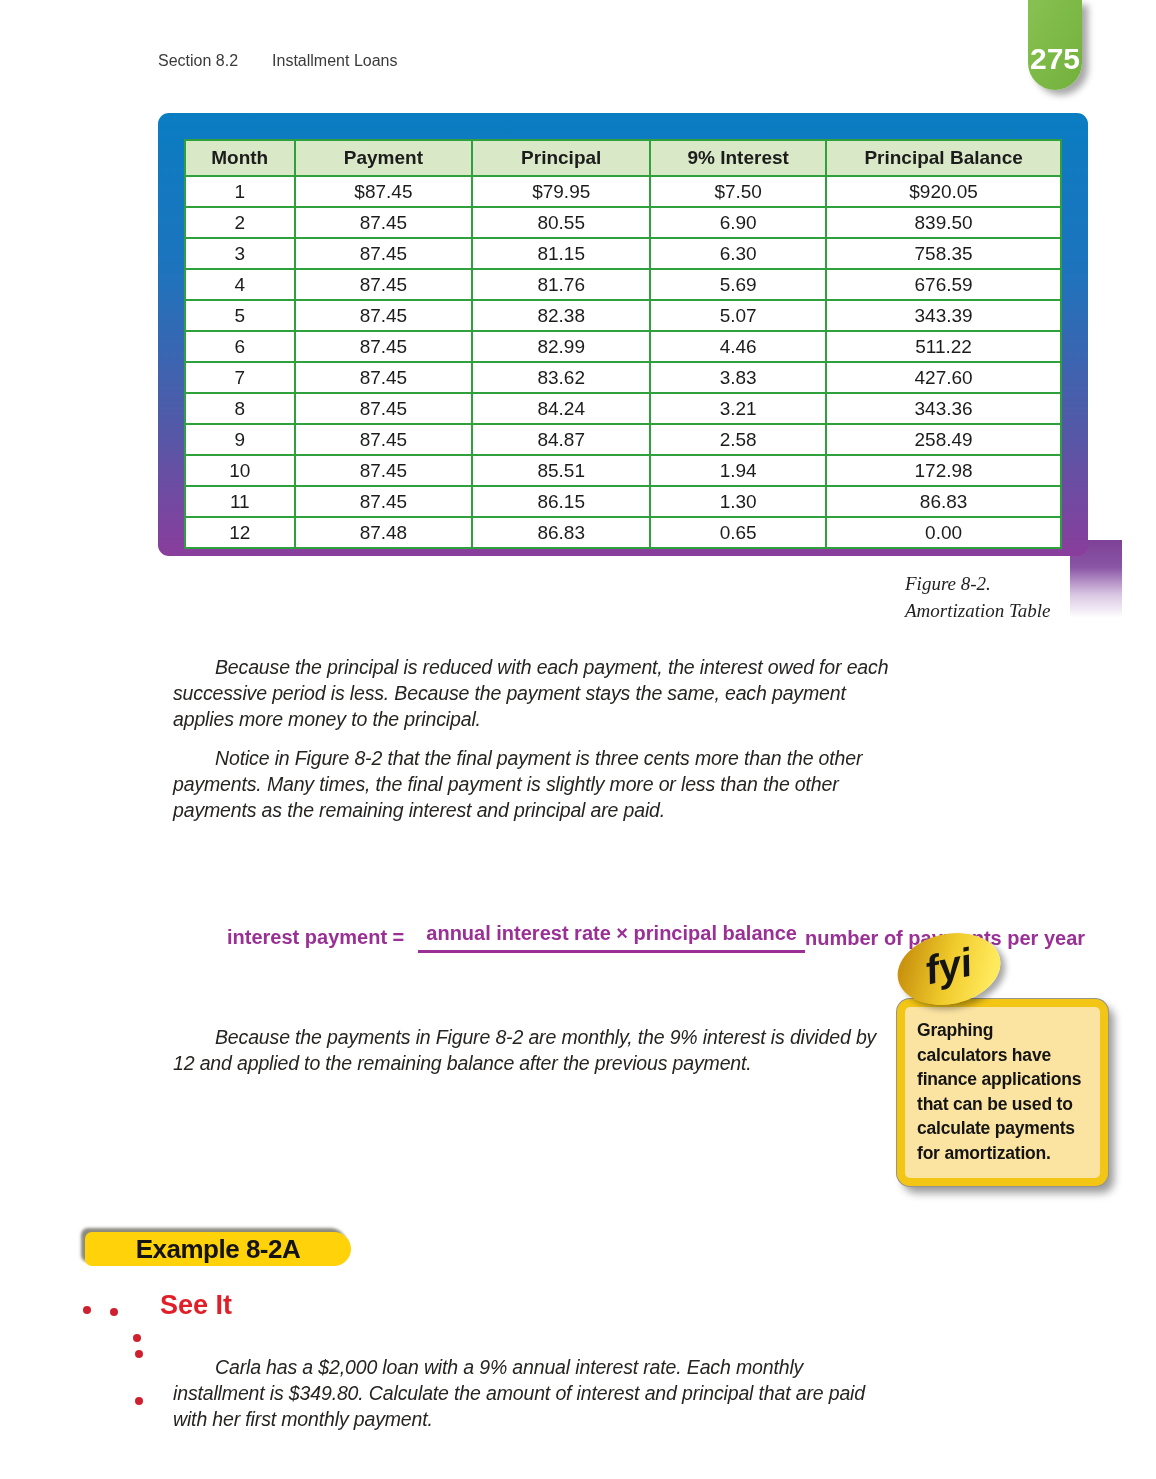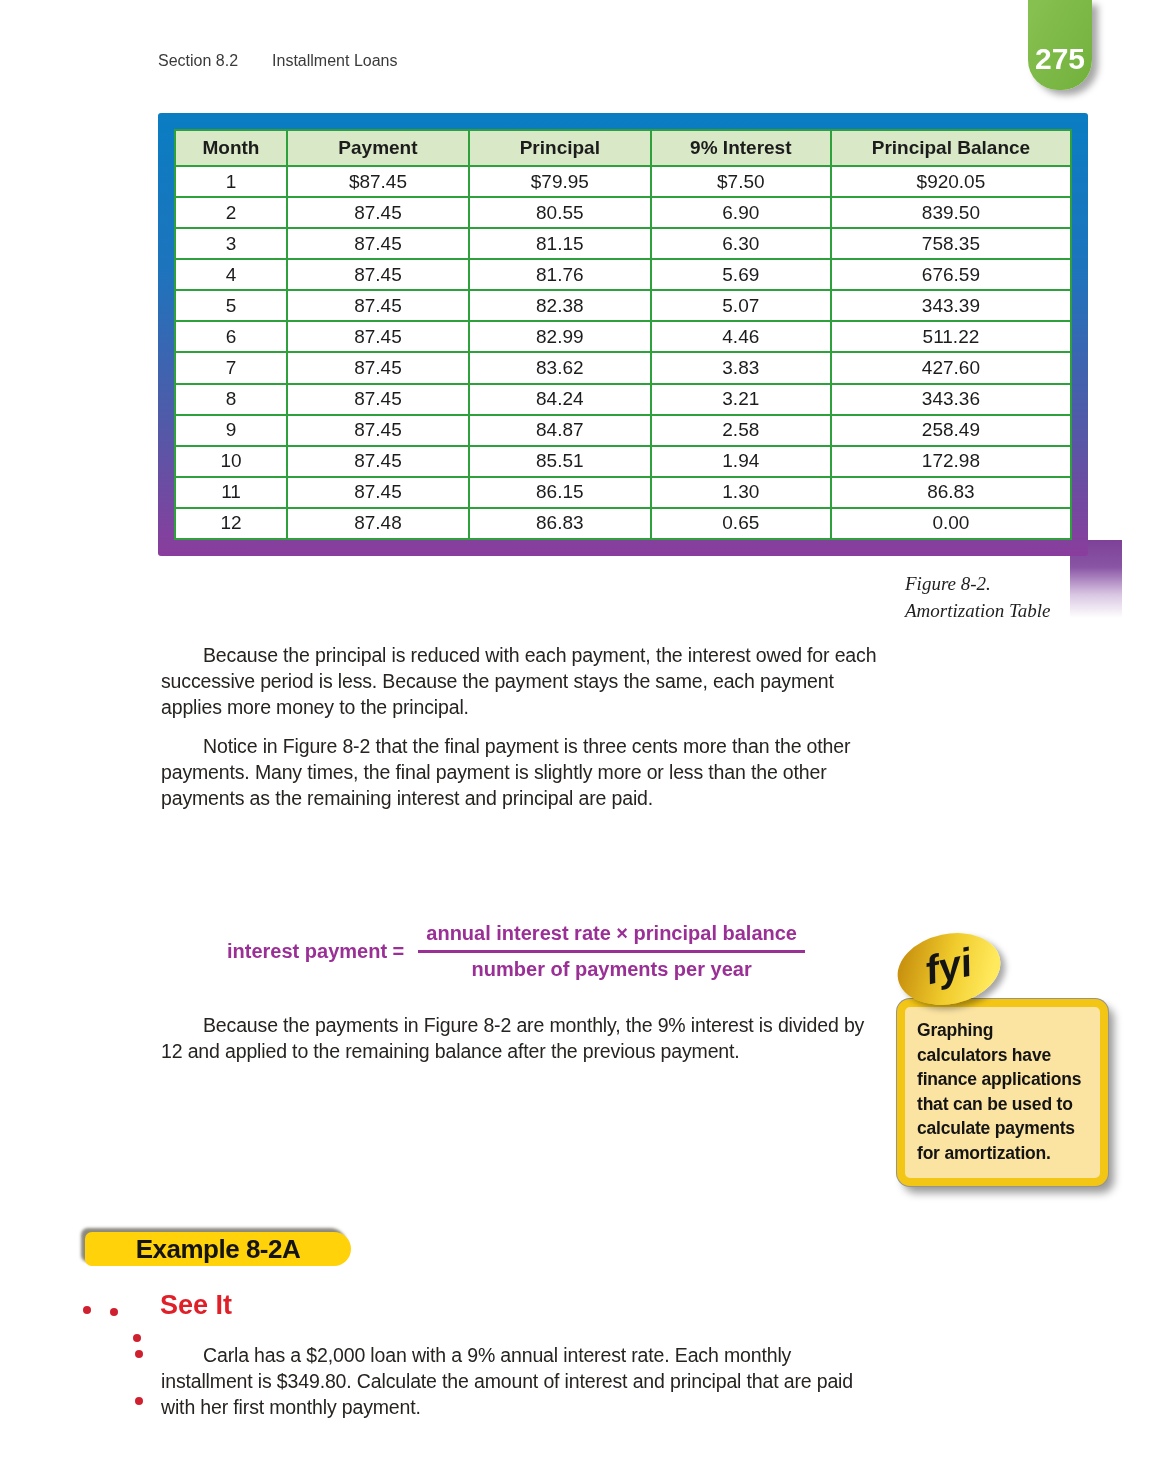--- a/index.html
+++ b/index.html
@@ -4,57 +4,57 @@
 <style>
   html,body{margin:0;padding:0;background:#ffffff;}
   .page{position:relative;width:1156px;height:1479px;background:#ffffff;overflow:hidden;
         font-family:"Liberation Sans",sans-serif;color:#2b2926;}
 
   
   .running-head{position:absolute;left:158px;top:52px;font-size:16px;color:#3a3a3a;}
   .running-head .sec{margin-right:34px;}
 
   
-  .page-badge{position:absolute;left:1028px;top:0;width:64px;height:90px;
+  .page-badge{position:absolute;left:1028px;top:0;width:54px;height:90px;
               background:linear-gradient(120deg,#86c050 10%,#74b23e 90%);
               border-radius:0 0 30px 30px;
               box-shadow:6px 5px 7px rgba(0,0,0,0.35);
               display:flex;align-items:flex-end;justify-content:center;}
   .page-badge span{color:#ffffff;font-weight:bold;font-size:30px;line-height:1;padding-bottom:16px;}
 
   
   .figure-frame{position:absolute;left:158px;top:113px;width:930px;height:443px;
-                box-sizing:border-box;padding:16px;border-radius:3px;
+                box-sizing:border-box;padding:26px;border-radius:11px;
                 background:linear-gradient(180deg,#0a7dc2 0%,#1d74bd 35%,#515aa8 70%,#8a3d9c 100%);}
   .ribbon{position:absolute;left:1070px;top:540px;width:52px;height:78px;
           background:linear-gradient(180deg,#7d4197 0%,#8a55a5 35%,rgba(186,152,203,0.55) 70%,rgba(255,255,255,0) 100%);}
   table.amort{width:100%;height:100%;border-collapse:collapse;background:#ffffff;
               border:2px solid #1b1b22;table-layout:fixed;}
   table.amort th,table.amort td{border:2px solid #2fa13c;text-align:center;vertical-align:middle;
               font-size:19px;color:#1c1c1c;padding:0;}
   table.amort thead th{background:#d9e8c6;font-weight:bold;height:34px;}
   table.amort tbody td{height:29px;font-weight:normal;}
   .col-month{width:12.5%;} .col-pay{width:20.3%;} .col-prin{width:20.3%;}
   .col-int{width:20.1%;} .col-bal{width:26.8%;}
 
   
   .fig-caption{position:absolute;left:905px;top:570px;font-family:"Liberation Serif",serif;
                font-style:italic;font-size:19px;line-height:27px;color:#1f1f1f;}
 
   
-  .body{position:absolute;left:157px;width:728px;margin:4px;font-size:19.5px;line-height:26px;
-        letter-spacing:-0.15px;color:#262320;text-indent:42px;}
+  .body{position:absolute;left:157px;width:728px;margin:16px;font-size:19.5px;line-height:26px;
+        letter-spacing:-0.15px;color:#262320;text-indent:42px;font-style:italic;}
   .p1{top:638px;} .p2{top:729px;} .p3{top:820px;} .p4{top:1008px;} .p5{top:1072px;}
   .carla{top:1338px;width:726px;}
 
   
   .formula{position:absolute;left:227px;top:922px;display:flex;align-items:center;gap:14px;
            color:#9a3096;font-weight:bold;}
   .formula .lhs{font-size:20px;white-space:nowrap;}
-  .formula .frac{display:inline-flex;flex-direction:column;text-align:center;}
+  .formula .frac{display:inline-flex;flex-direction:row;text-align:center;}
   .formula .num{font-size:20px;padding:0 8px 5px;border-bottom:3px solid #9a3096;white-space:nowrap;}
   .formula .den{font-size:20px;padding-top:5px;white-space:nowrap;}
 
   
   .fyi-box{position:absolute;left:897px;top:999px;width:211px;box-sizing:border-box;
            background:#fbe3a2;border:8px solid #f3c515;border-radius:13px;
            box-shadow:0 0 0 1px #98948a,6px 7px 8px rgba(0,0,0,0.40);z-index:2;}
   .fyi-box p{margin:0;padding:11px 12px 13px;font-size:17.5px;line-height:24.5px;
              font-weight:bold;color:#141414;letter-spacing:-0.2px;}
   .fyi-balloon{position:absolute;left:897px;top:934px;width:104px;height:70px;border-radius:50%;

